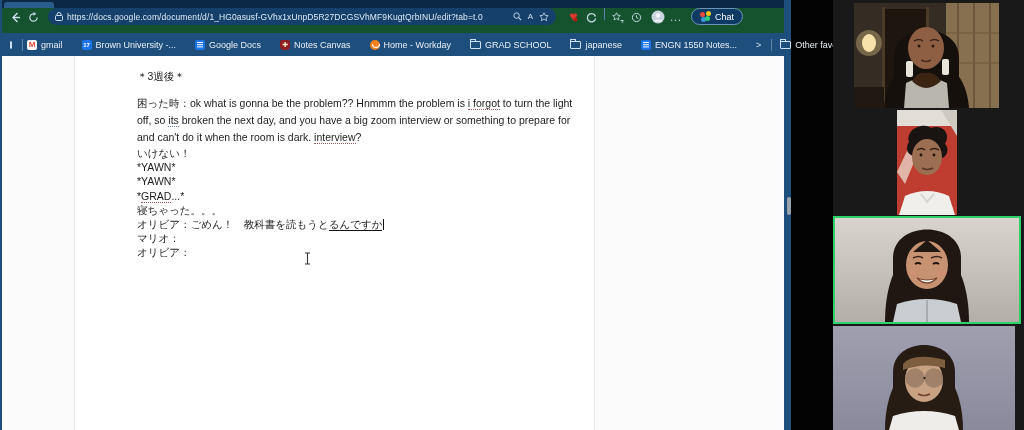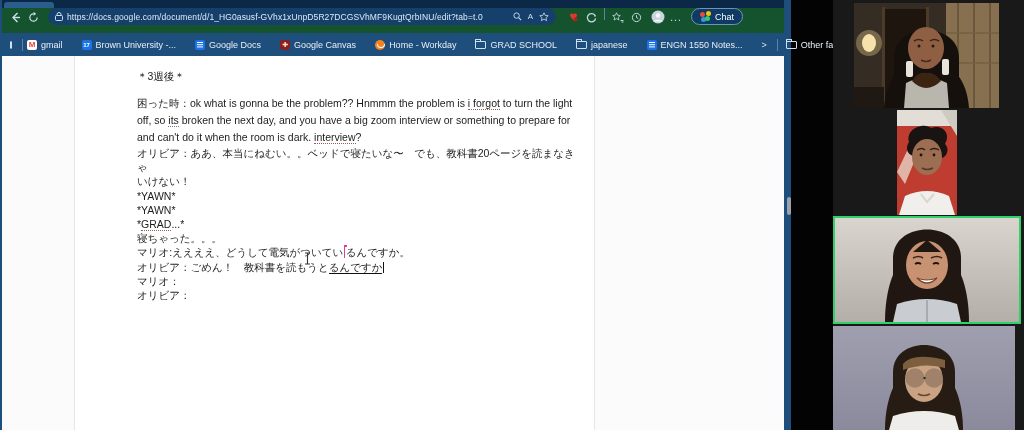--- a/index.html
+++ b/index.html
@@ -171,21 +171,21 @@
       <div class="bm">
         <span class="fav cal">17</span>
         <span>Brown University -...</span>
       </div>
       <div class="bm">
         <span class="fav gdocs"></span>
         <span>Google Docs</span>
       </div>
       <div class="bm">
         <span class="fav shield">✚</span>
-        <span>Google Canvas</span>
+        <span>Notes Canvas</span>
       </div>
       <div class="bm">
         <span class="fav workday"></span>
         <span>Home - Workday</span>
       </div>
       <div class="bm">
         <span class="folder"></span>
         <span>GRAD SCHOOL</span>
       </div>
       <div class="bm">
@@ -210,27 +210,25 @@
         <div class="doctext">
           <div class="blockA">
             <div>＊3週後＊</div>
           </div>
           <div class="blockB">
             <div><span>困った時：ok what is gonna be the problem?? Hnmmm the problem is </span><span class="sp">i forgot</span><span> to turn the light</span></div>
             <div><span>off, so </span><span class="gr">its</span><span> broken the next day, and you have a big zoom interview or something to prepare for</span></div>
             <div><span>and can't do it when the room is dark. </span><span class="sp">interview</span><span>?</span></div>
           </div>
           <div class="blockC">
-            <div>オリビア：ああ、本当にねむい。。ベッドで寝たいな〜　でも、教科書20ページを読まなきゃ</div>
             <div>いけない！</div>
             <div>*YAWN*</div>
             <div>*YAWN*</div>
             <div><span>*</span><span class="sp">GRAD</span><span>...*</span></div>
             <div>寝ちゃった。。。</div>
-            <div><span>マリオ:ええええ、どうして電気がついてい</span><span class="caret pink"></span><span>るんですか。</span></div>
             <div><span>オリビア：ごめん！　教科書を読もうと</span><span class="ime">るんですか</span><span class="caret black"></span></div>
             <div>マリオ：</div>
             <div>オリビア：</div>
           </div>
         </div>
       </div>
       <svg class="ibeam" width="7" height="13" viewBox="0 0 7 13">
         <path d="M1 1 H6 M3.5 1 V12 M1 12 H6" stroke="#333" stroke-width="1.1" fill="none"></path>
       </svg>
     </div>

